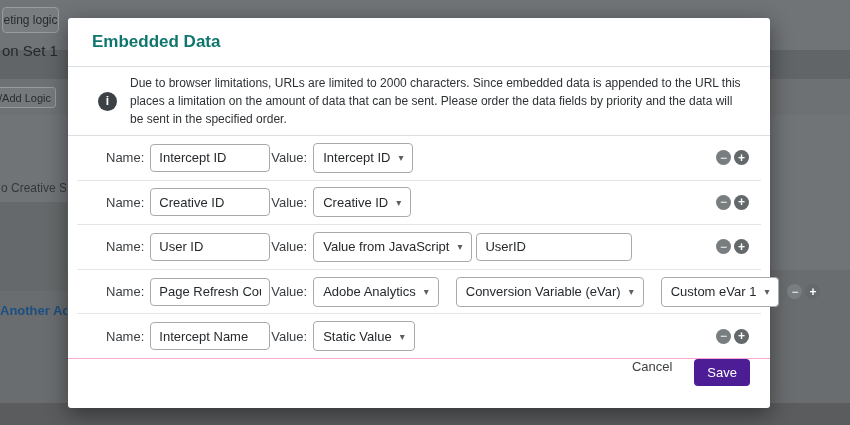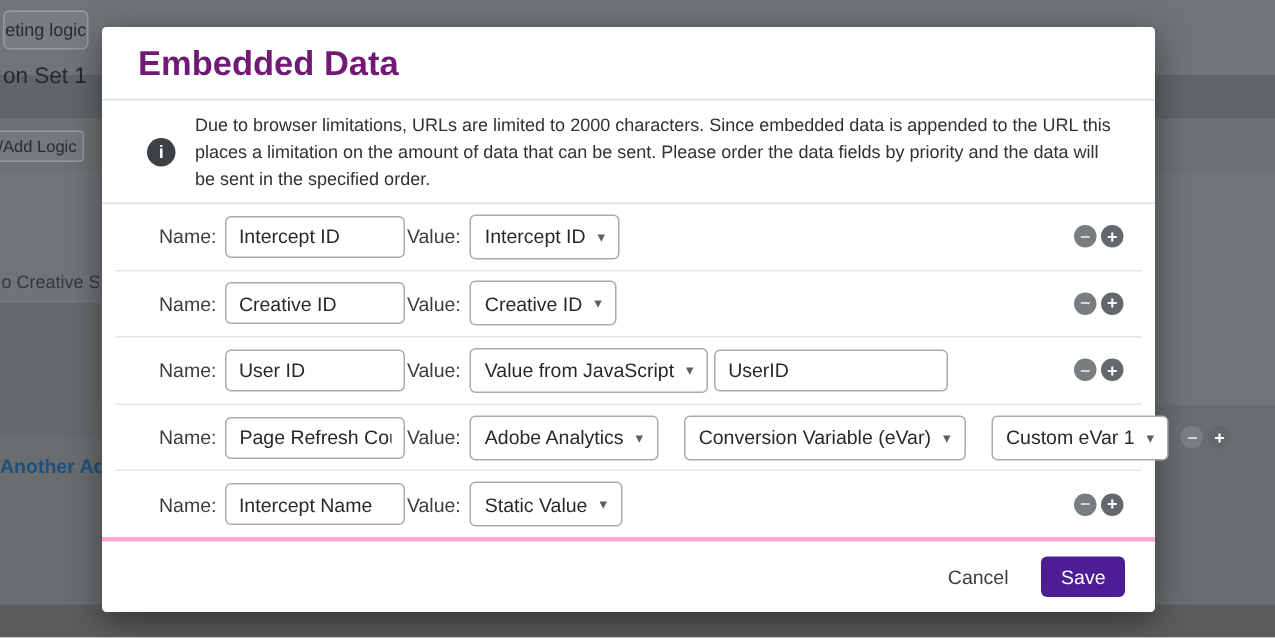--- a/index.html
+++ b/index.html
@@ -27,21 +27,21 @@
   .bg-action-link { position:absolute; left:0; top:303px; width:67px; font-size:13px; font-weight:bold;
     color:#1c4f80; white-space:nowrap; overflow:hidden; }
 
   
   .modal { position:absolute; left:68px; top:18px; width:702px; height:390px;
     background:#ffffff; border-radius:3px; box-shadow:0 6px 22px rgba(0,0,0,0.45);
     display:flex; flex-direction:column; }
 
   .modal-header { height:49px; flex:0 0 49px; display:flex; align-items:center;
     padding:0 24px; border-bottom:1px solid #dcdfe1; }
-  .modal-title { font-size:23px; font-weight:600; color:#701a75; }
+  .modal-title { font-size:17px; font-weight:600; color:#0f766e; }
 
   .info-section { height:69px; flex:0 0 69px; display:flex; align-items:center;
     padding:0 26px 0 30px; border-bottom:1px solid #dcdfe1; }
   .info-icon { flex:0 0 19px; width:19px; height:19px; border-radius:50%; background:#3c4145;
     color:#ffffff; font-size:12px; font-weight:bold; display:flex; align-items:center;
     justify-content:center; margin-right:13px; }
   .info-text { font-size:12px; line-height:1.5; color:#2e3235; }
 
   .rows-area { flex:0 0 222px; height:222px; display:flex; flex-direction:column; margin:0 9px; }
   .data-row { flex:1 1 0; display:flex; align-items:center; padding-left:15px; padding-right:12px;
@@ -60,21 +60,21 @@
   .select:first-of-type { margin-left:0; }
   .caret { font-size:10px; color:#5a5f62; margin-left:8px; }
   .row-spacer { flex:1 1 auto; }
   .row-btns { display:flex; align-items:center; gap:3px; margin-left:8px; }
   .circle-btn { width:15px; height:15px; border-radius:50%; border:none; color:#ffffff;
     font-size:12px; line-height:1; display:flex; align-items:center; justify-content:center;
     padding:0; cursor:pointer; font-family:"Liberation Sans", sans-serif; }
   .circle-minus { background:#787d80; }
   .circle-plus  { background:#63686b; font-weight:bold; }
 
-  .modal-footer { flex:1 1 auto; border-top:3px solid #f9a8d4; display:flex; align-items:center;
+  .modal-footer { flex:1 1 auto; border-top:1px solid #f9a8d4; display:flex; align-items:flex-start;
     justify-content:flex-end; padding-right:20px; }
   .cancel-btn { background:none; border:none; font-size:13px; color:#3c4043; cursor:pointer;
     margin-right:22px; font-family:"Liberation Sans", sans-serif; }
   .save-btn { height:27px; padding:0 13px; background:#4c1d95; border:none; border-radius:4px;
     color:#ffffff; font-size:13px; cursor:pointer; font-family:"Liberation Sans", sans-serif; }
 </style>
 </head>
 <body>
 
 <div class="stage">

